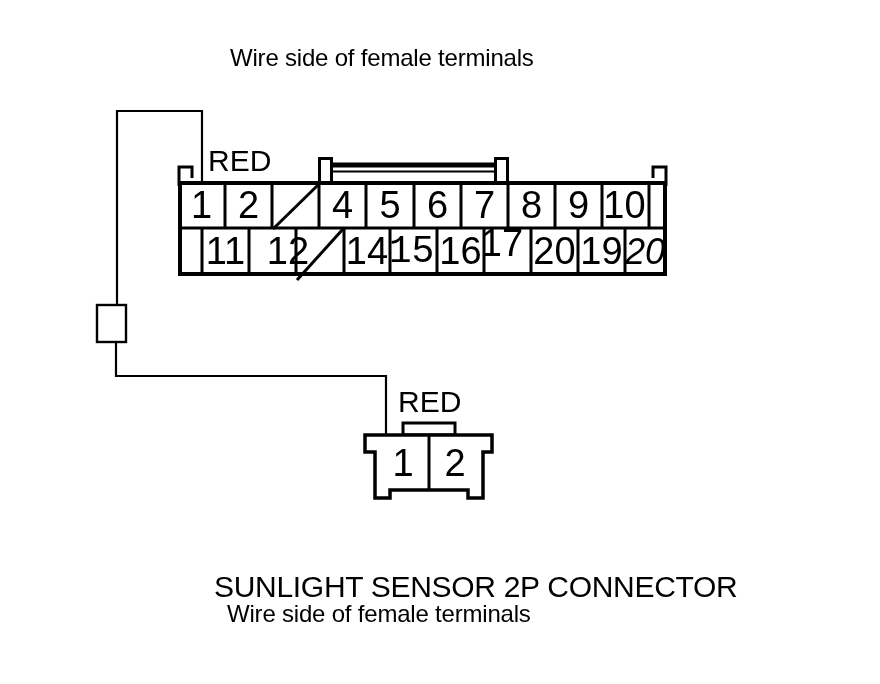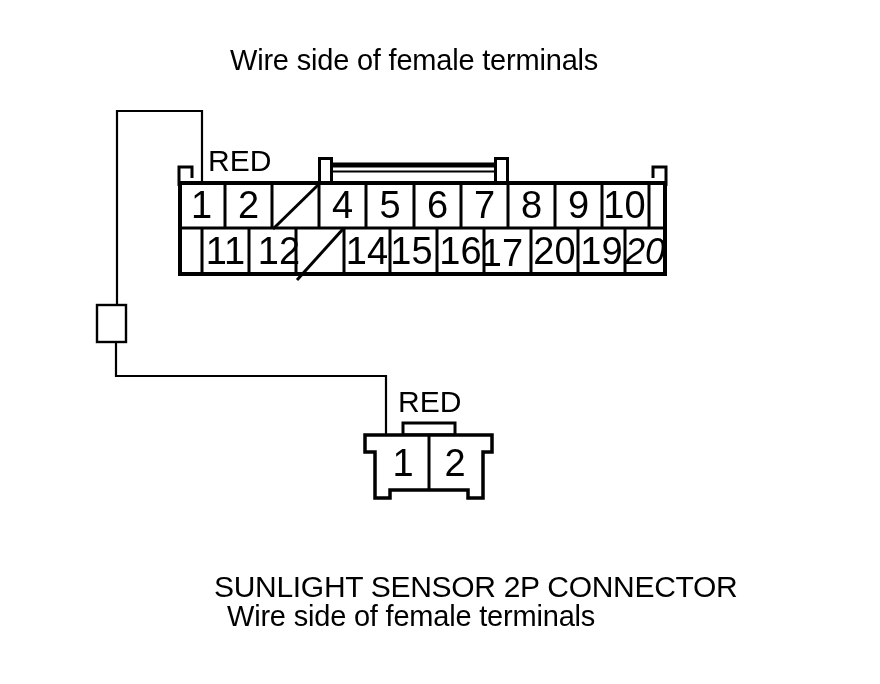--- a/index.html
+++ b/index.html
@@ -5,21 +5,21 @@
   html,body{margin:0;padding:0;}
   body{background:#ffffff;}
   .stage{
     position:relative;width:880px;height:684px;background:#ffffff;
     font-family:"Liberation Sans","DejaVu Sans",sans-serif;color:#000;
     overflow:hidden;
   }
   .stage svg{position:absolute;left:0;top:0;}
   .txt{position:absolute;line-height:1;white-space:nowrap;color:#000;}
   .title{font-size:30px;letter-spacing:-0.3px;}
-  .subtitle{font-size:29px;letter-spacing:-0.2px;}
+  .subtitle{font-size:24px;letter-spacing:-0.2px;}
   .wire-label{font-size:30px;}
   .cell{
     position:absolute;display:flex;align-items:center;justify-content:center;
     font-size:38px;white-space:nowrap;color:#000;
   }
   .cell.small{font-size:36px;font-style:italic;}
 </style>
 </head>
 <body>
 
@@ -65,25 +65,25 @@
   <div class="cell" style="left:225px;top:184px;width:47px;height:43px;">2</div>
   <div class="cell" style="left:319px;top:184px;width:47px;height:43px;">4</div>
   <div class="cell" style="left:366px;top:184px;width:48px;height:43px;">5</div>
   <div class="cell" style="left:414px;top:184px;width:47px;height:43px;">6</div>
   <div class="cell" style="left:461px;top:184px;width:47px;height:43px;">7</div>
   <div class="cell" style="left:508px;top:184px;width:47px;height:43px;">8</div>
   <div class="cell" style="left:555px;top:184px;width:47px;height:43px;">9</div>
   <div class="cell" style="left:602px;top:184px;width:45px;height:43px;">10</div>
 
   <div class="cell" style="left:202px;top:230px;width:47px;height:43px;">11</div>
-  <div class="cell" style="left:249px;top:230px;width:60px;height:43px;">12</div>
+  <div class="cell" style="left:258px;top:230px;width:60px;height:43px;">12</div>
   <div class="cell" style="left:344px;top:230px;width:46px;height:43px;">14</div>
-  <div class="cell" style="left:390px;top:230px;width:43px;height:43px;">15</div>
+  <div class="cell" style="left:390px;top:230px;width:43px;height:43px;font-family:Liberation Mono, monospace;">15</div>
   <div class="cell" style="left:437px;top:230px;width:47px;height:43px;">16</div>
-  <div class="cell" style="left:484px;top:232px;width:36px;height:43px;">17</div>
+  <div class="cell" style="left:484px;top:222px;width:36px;height:43px;">17</div>
   <div class="cell" style="left:531px;top:230px;width:47px;height:43px;">20</div>
   <div class="cell" style="left:578px;top:230px;width:47px;height:43px;">19</div>
   <div class="cell small" style="left:625px;top:230px;width:40px;height:43px;">20</div>
 
   <div class="txt wire-label" style="left:398px;top:387px;">RED</div>
 
   <div class="cell" style="left:377px;top:438px;width:52px;height:50px;">1</div>
   <div class="cell" style="left:429px;top:438px;width:52px;height:50px;">2</div>
 
   <div class="txt title" style="left:198px;top:572px;margin-left:16px;">SUNLIGHT SENSOR 2P CONNECTOR</div>

